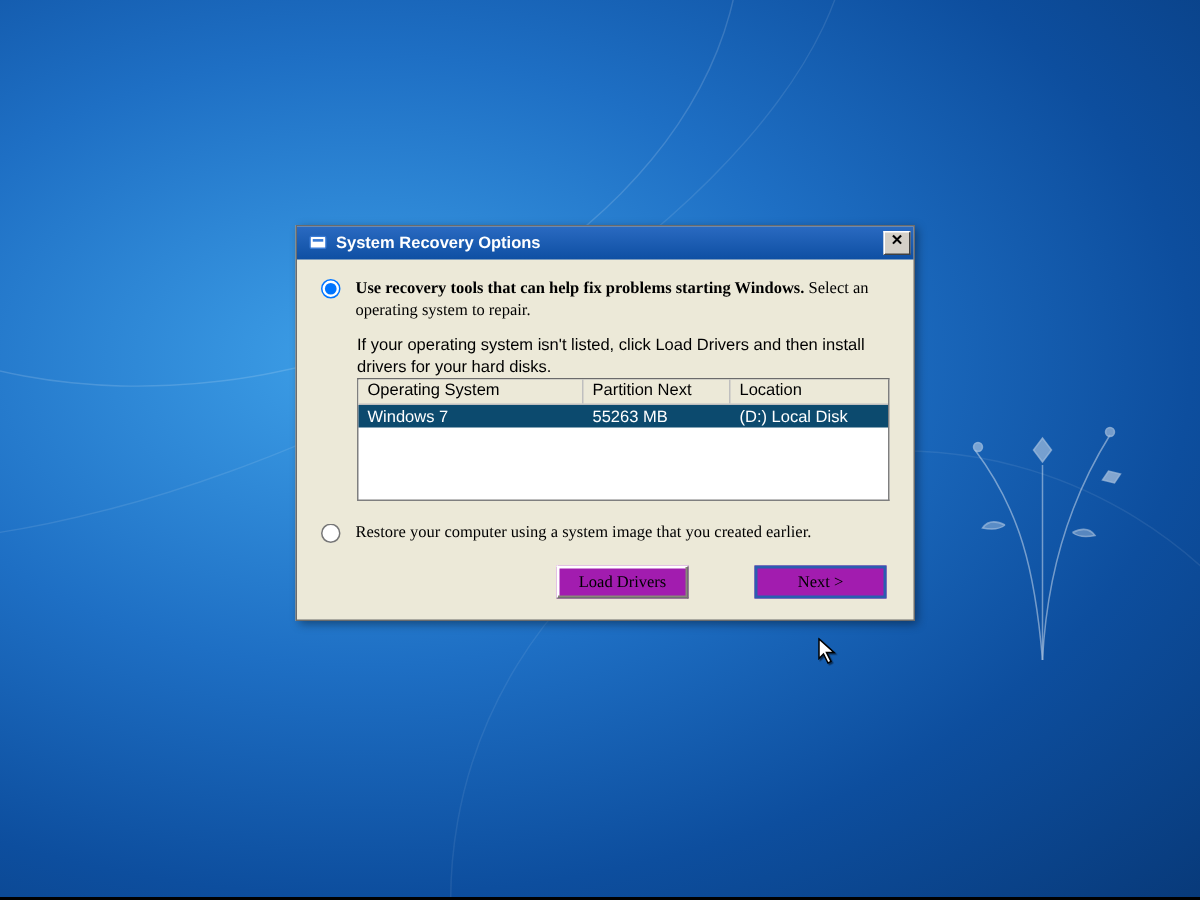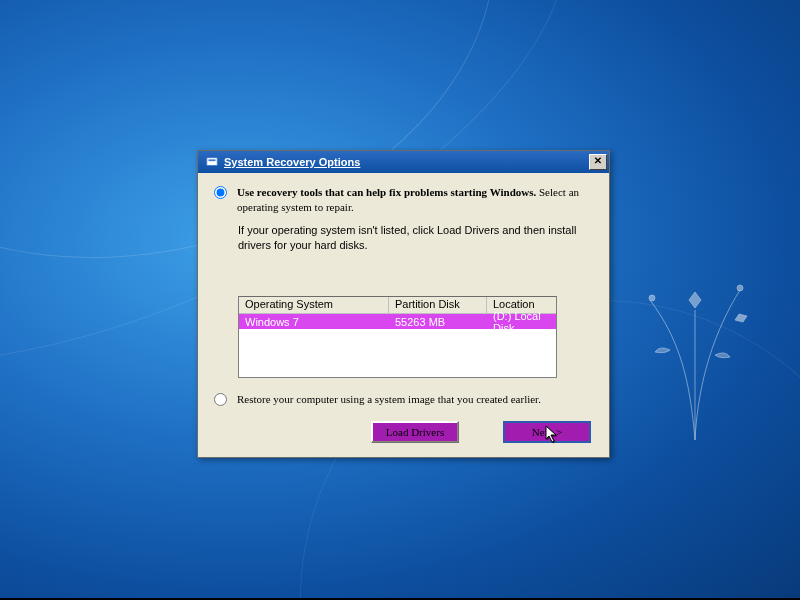--- a/index.html
+++ b/index.html
@@ -31,45 +31,45 @@
 }
 .titlebar {
   height: 22px; background: linear-gradient(to bottom, #2a6ac1, #0e4fa3);
   color: #fff; display: flex; align-items: center; padding: 0 2px;
   font-weight: bold; font-size: 11px;
 }
 .titlebar .ticon {
   width: 16px; height: 16px; margin: 0 4px; display:flex; align-items:center; justify-content:center;
 }
 .titlebar .ticon svg { width:14px; height:14px; }
-.titlebar .title { flex: 1; text-decoration: underline; }
+.titlebar .title { flex: 1; }
 .titlebar .close {
   width: 18px; height: 16px; background: #d4d0c8; border: 1px solid #fff;
   border-right-color:#404040; border-bottom-color:#404040;
   font-family: Arial; font-size: 10px; line-height: 12px; text-align: center;
   color:#000; cursor:pointer; font-weight:bold;
 }
 .body { padding: 12px 16px 14px 16px; color:#000; }
 .opt-row { display:flex; align-items:flex-start; margin-bottom:8px; }
 .opt-row input[type=radio] { margin-top:1px; margin-right:10px; }
 .opt-row .lbl { flex:1; line-height:1.35;font-family:Liberation Serif, serif; }
 .opt-row .lbl b { font-weight:bold; }
 .sub { margin-left:24px; margin-top:6px; line-height:1.35; }
 .listbox {
-  margin-left:24px; width: 319px; height: 82px; background:#fff;
-  border: 1px solid #7f7f7f; border-top-color:#6b6b6b;margin-top:44px;
+  margin-left:24px; width: 355px; height: 82px; background:#fff;
+  border: 1px solid #7f7f7f; border-top-color:#6b6b6b;
 }
 .listhdr { display:flex; background:#ece9d8; border-bottom:1px solid #bfbfbf; font-size:11px; height:17px;}
 .listhdr .col { padding:1px 6px; border-right:1px solid #bfbfbf; position:relative; }
 .listhdr .col:last-child { border-right:none; flex:1; }
 .col.os { width:150px; }
 .col.ps { width:98px; }
 .col.loc { }
 .listrow { display:flex; font-size:11px; height:15px; align-items:center; }
-.listrow.sel { background:#d946ef; color:#fff; }
+.listrow.sel { background:#0c4a6e; color:#fff; }
 .listrow .cell { padding:0 6px; }
 .cell.os { width:150px; }
 .cell.ps { width:98px; }
 .cell.loc { flex:1; }
 .gap { height:14px; }
 .btnrow { display:flex; justify-content:flex-end; gap:8px; margin-top:14px; padding-right:2px;}
 button.win {
   width: 88px; height: 22px; font: 11px Tahoma; background:#a21caf;
   border:1px solid #707070; border-top-color:#fff; border-left-color:#fff;
   box-shadow: inset -1px -1px 0 #8a867a, inset 1px 1px 0 #fff;
@@ -121,21 +121,21 @@
       <input type="radio" name="opt" checked="" style="">
       <div class="lbl">
         <b>Use recovery tools that can help fix problems starting Windows.</b><span> Select an operating system to repair.</span>
       </div>
     </div>
     <div class="sub">If your operating system isn't listed, click Load Drivers and then install drivers for your hard disks.</div>
 
     <div class="listbox">
       <div class="listhdr">
         <div class="col os">Operating System</div>
-        <div class="col ps">Partition Disk</div>
+        <div class="col ps">Partition Next</div>
         <div class="col loc">Location</div>
       </div>
       <div class="listrow sel">
         <div class="cell os">Windows 7</div>
         <div class="cell ps">55263 MB</div>
         <div class="cell loc">(D:) Local Disk</div>
       </div>
     </div>
 
     <div class="gap"></div>

